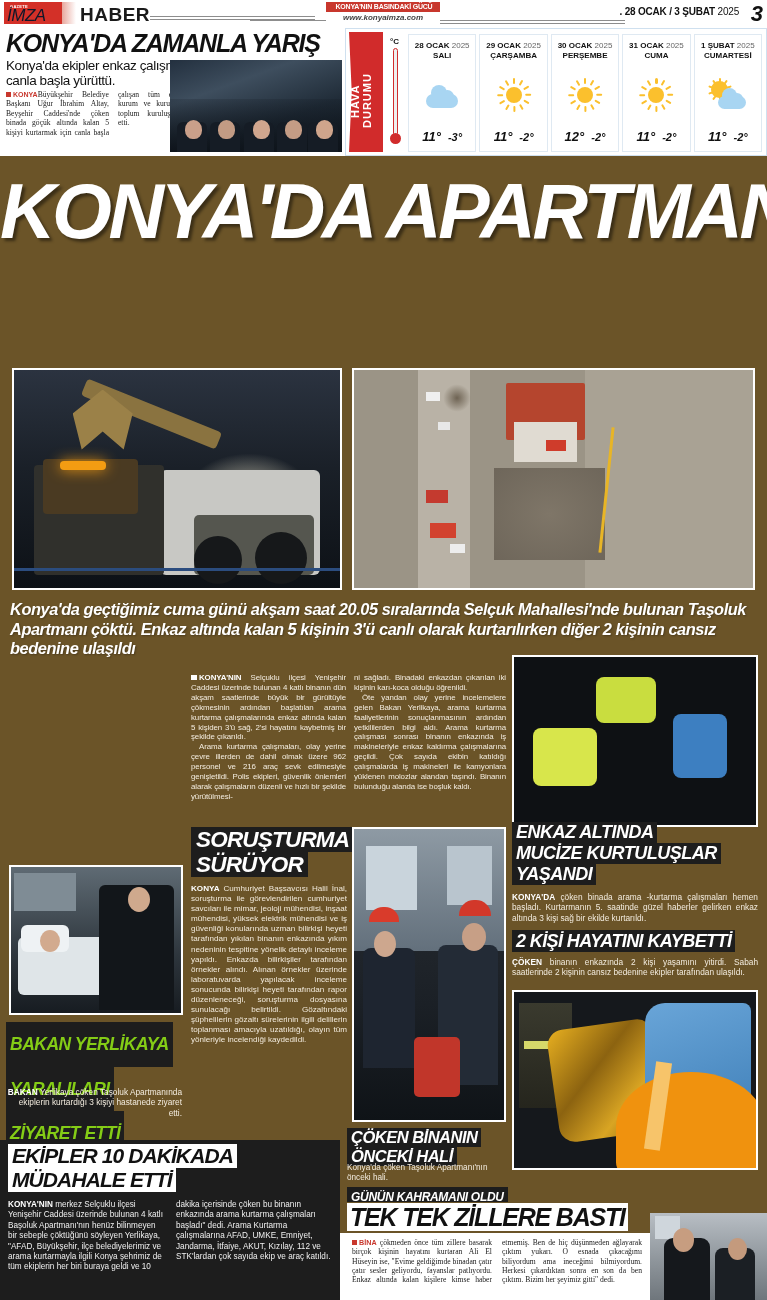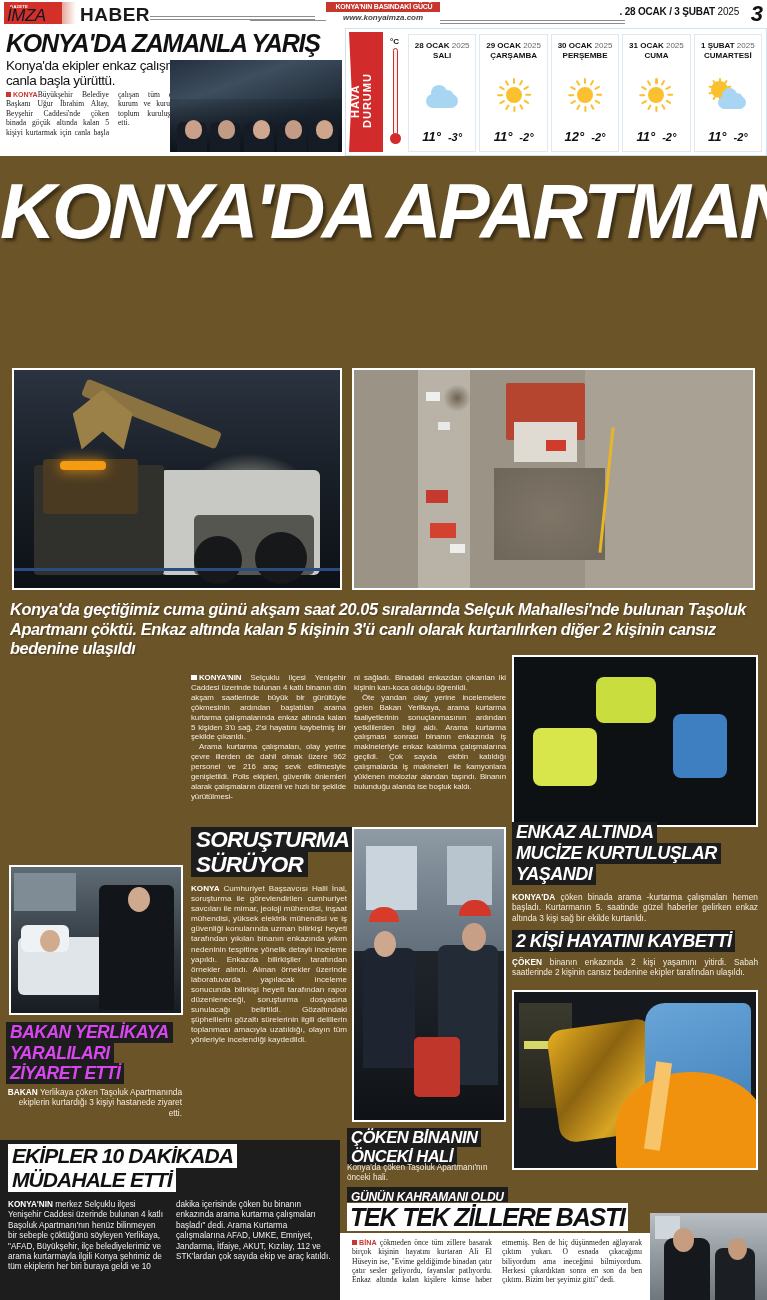--- a/index.html
+++ b/index.html
@@ -231,22 +231,22 @@
            border:2px solid #fff; overflow:hidden;
            background:linear-gradient(180deg,#5f6b74,#2e363d 60%,#171c21);}
   .ph-l1 .bedsheet { position:absolute; left:4%; top:48%; width:56%; height:40%; background:#dfe5e8; border-radius:6px;}
   .ph-l1 .pillow { position:absolute; left:6%; top:40%; width:28%; height:18%; background:#eef2f4; border-radius:6px;}
   .ph-l1 .patient { position:absolute; left:17%; top:43%; width:20px; height:22px; background:#d2aa8e; border-radius:50%;}
   .ph-l1 .suit { position:absolute; right:4%; top:12%; width:44%; height:86%; background:#12161a; border-radius:6px 6px 0 0;}
   .ph-l1 .face2 { position:absolute; right:18%; top:14%; width:22px; height:25px; background:#cfa98d; border-radius:50%;}
   .ph-l1 .wallwin { position:absolute; left:2%; top:4%; width:36%; height:26%; background:#7f8c95;}
 
   .bakan-head { position:absolute; left:6px; top:1022px; }
-  .bakan-head .l { display:inline-block; background:#1d1d1d; color:#d946ef; font-weight:bold;
-                 font-size:17.5px; line-height:20.5px; padding:0 4px; letter-spacing:-.5px; font-style:italic;}
+  .bakan-head .l { display:inline-block; background:#1d1d1d; color:#84cc16; font-weight:bold;
+                 font-size:17.5px; line-height:20.5px; padding:12px 4px; letter-spacing:-.5px; font-style:italic;}
   .bakan-body { position:absolute; left:6px; top:1087px; width:176px; font-size:8.3px;
                 line-height:10.3px; color:#f3ecdf; text-align:right;}
   .bakan-body b { color:#fff;}
 
   
   .ekip { position:absolute; left:0px; top:1140px; width:340px; height:160px; background:#1d1d1d;}
   .ekip-head { position:absolute; left:8px; top:4px;}
   .ekip-head .l { display:inline-block; background:#fff; color:#111; font-weight:bold;
                  font-size:21px; line-height:24px; padding:0 4px; letter-spacing:-.9px; font-style:italic;}
   .ekip-cols { position:absolute; left:8px; top:60px; width:324px; height:95px;

